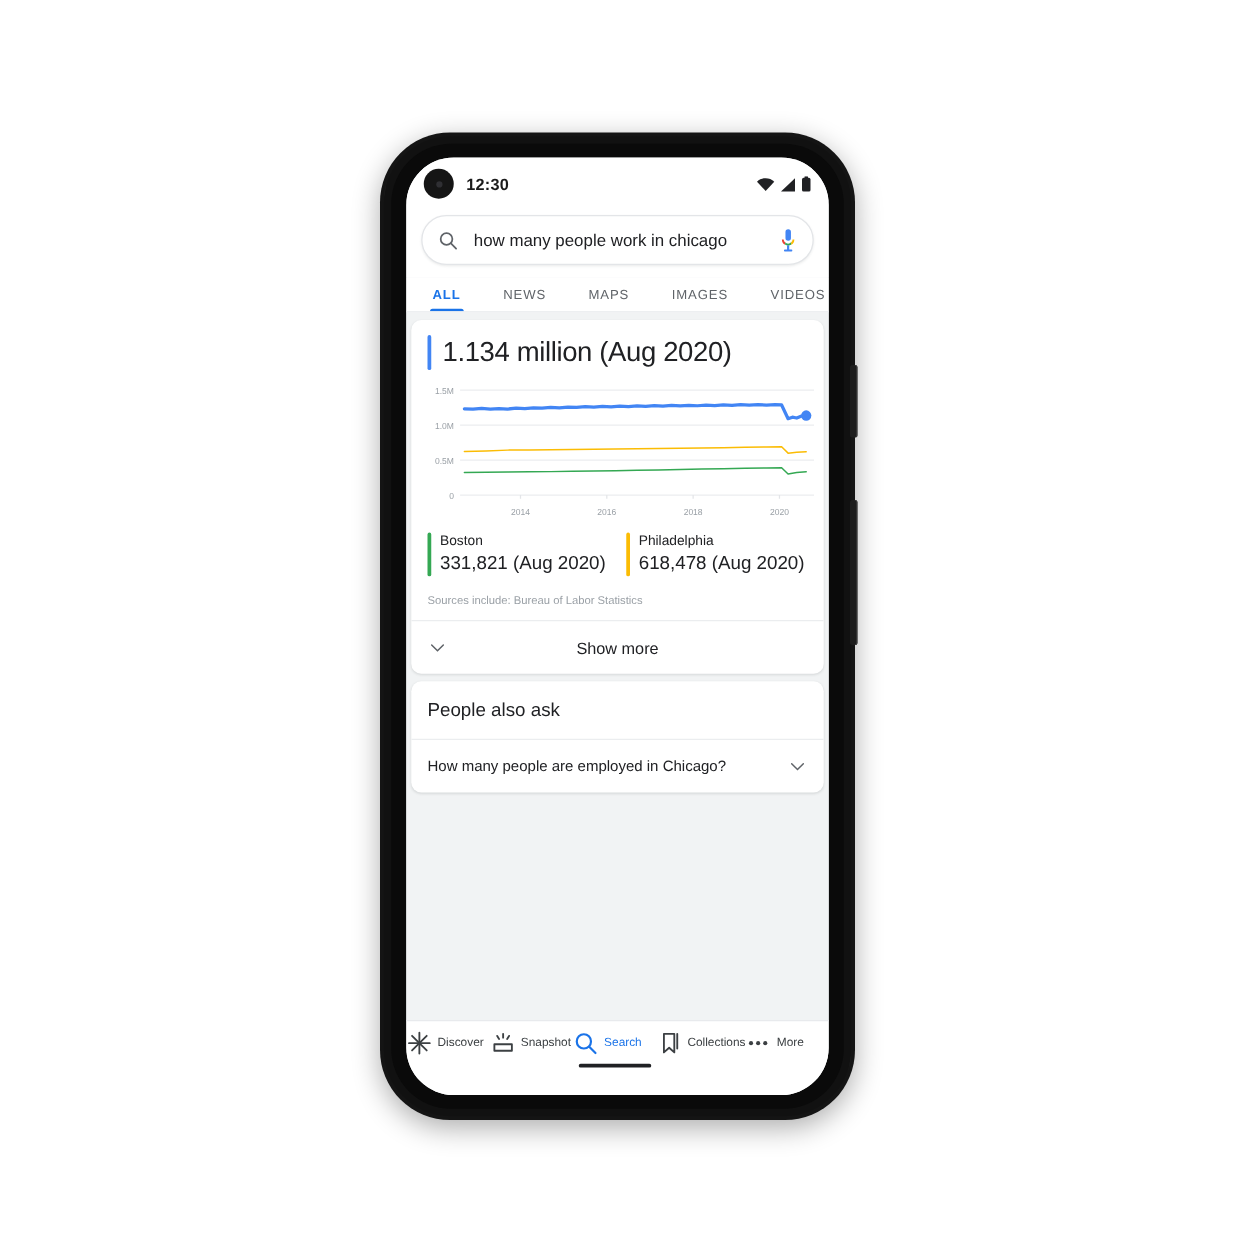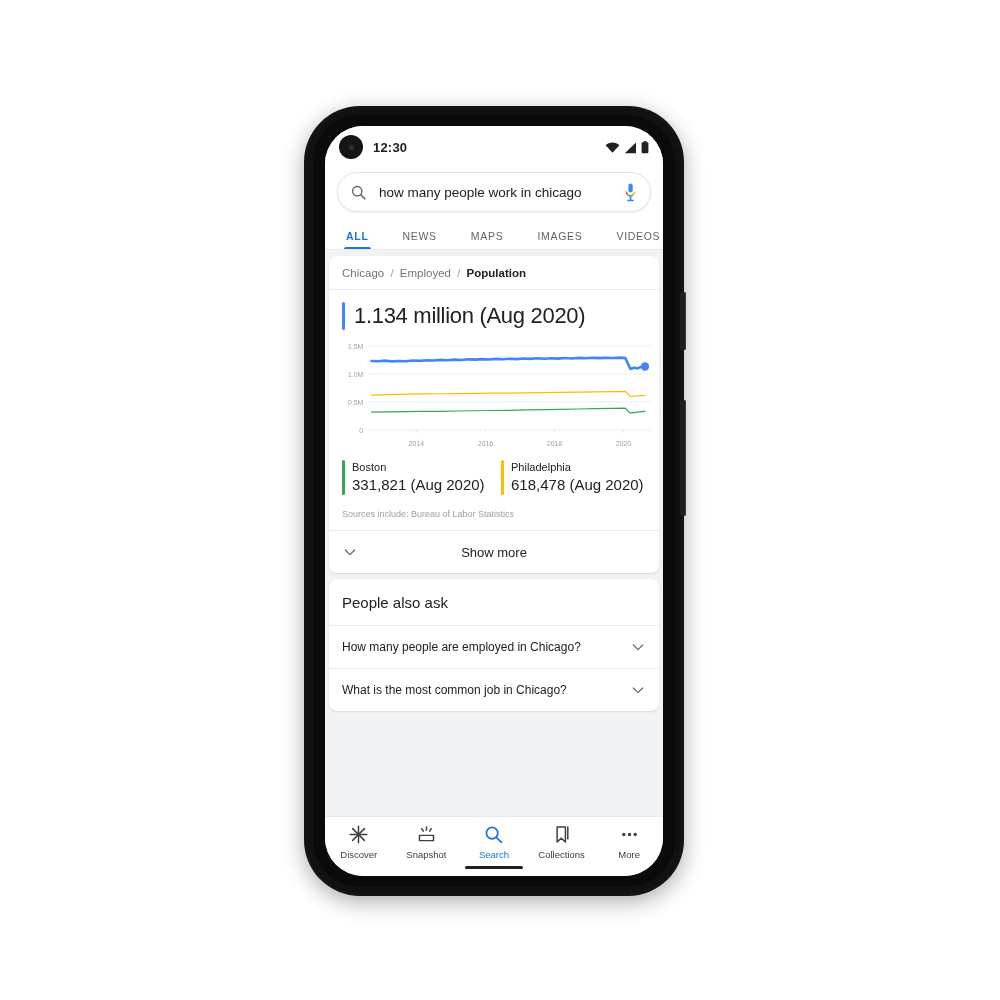--- a/index.html
+++ b/index.html
@@ -112,21 +112,21 @@
   .paa-item {
     display:flex; align-items:center; justify-content:space-between;
     padding:13px 13px; border-top:1px solid #ebedef; font-size:12px; color:#202124;
   }
 
   
   .bottomnav {
     position:absolute; left:0; right:0; bottom:0; height:60px; background:#fff;
     border-top:1px solid #e8eaed; display:flex; align-items:flex-start; padding-top:7px;
   }
-  .navitem { flex:1; display:flex; flex-direction:column; align-items:center; gap:4px; position:relative; }
+  .navitem { flex:1; display:flex; flex-direction:row; align-items:center; gap:4px; position:relative; }
   .navitem .nlabel { font-size:9.5px; color:#3c4043; }
   .navitem.active .nlabel { color:#1a73e8; }
   .navitem.active::after {
     content:""; position:absolute; bottom:-9px; left:50%; transform:translateX(-50%);
     width:58px; height:3px; background:#202124; border-radius:3px;
   }
 </style>
 </head>
 <body>
 
@@ -183,27 +183,20 @@
       <div class="tab">MAPS</div>
       <div class="tab">IMAGES</div>
       <div class="tab">VIDEOS</div>
       <div class="tab">SHOPPING</div>
     </div>
 
     <div class="content">
 
       <div class="card">
 
-        <div class="breadcrumb">
-          <span>Chicago</span>
-          <span class="sep">/</span>
-          <span>Employed</span>
-          <span class="sep">/</span>
-          <span class="cur">Population</span>
-        </div>
 
         <div class="headline">
           <div class="bar"></div>
           <div class="val">1.134 million (Aug 2020)</div>
         </div>
 
         <div class="chart">
           <svg id="chart-svg" viewBox="0 0 338 112" preserveAspectRatio="none">
               <line x1="40" y1="6" x2="330" y2="6" stroke="#ebedef" stroke-width="1" vector-effect="non-scaling-stroke"></line>
               <text x="35" y="9" text-anchor="end" font-size="7" fill="#9aa0a6" font-family="&quot;Liberation Sans&quot;, sans-serif">1.5M</text>
@@ -257,26 +250,20 @@
 
       <div class="card tight">
         <div class="paa-title">People also ask</div>
 
         <div class="paa-item">
           <span>How many people are employed in Chicago?</span>
           <svg width="16" height="16" viewBox="0 0 24 24">
             <polyline points="5,9 12,16 19,9" fill="none" stroke="#5f6368" stroke-width="1.8" stroke-linecap="round" stroke-linejoin="round"></polyline>
           </svg>
         </div>
-        <div class="paa-item">
-          <span>What is the most common job in Chicago?</span>
-          <svg width="16" height="16" viewBox="0 0 24 24">
-            <polyline points="5,9 12,16 19,9" fill="none" stroke="#5f6368" stroke-width="1.8" stroke-linecap="round" stroke-linejoin="round"></polyline>
-          </svg>
-        </div>
       </div>
 
     </div>
 
     <div class="bottomnav">
       <div class="navitem">
         <svg width="21" height="21" viewBox="0 0 24 24">
           <g stroke="#3c4043" stroke-width="1.7" stroke-linecap="round">
             <line x1="12" y1="2.5" x2="12" y2="21.5"></line>
               <line x1="2.5" y1="12" x2="21.5" y2="12"></line>

